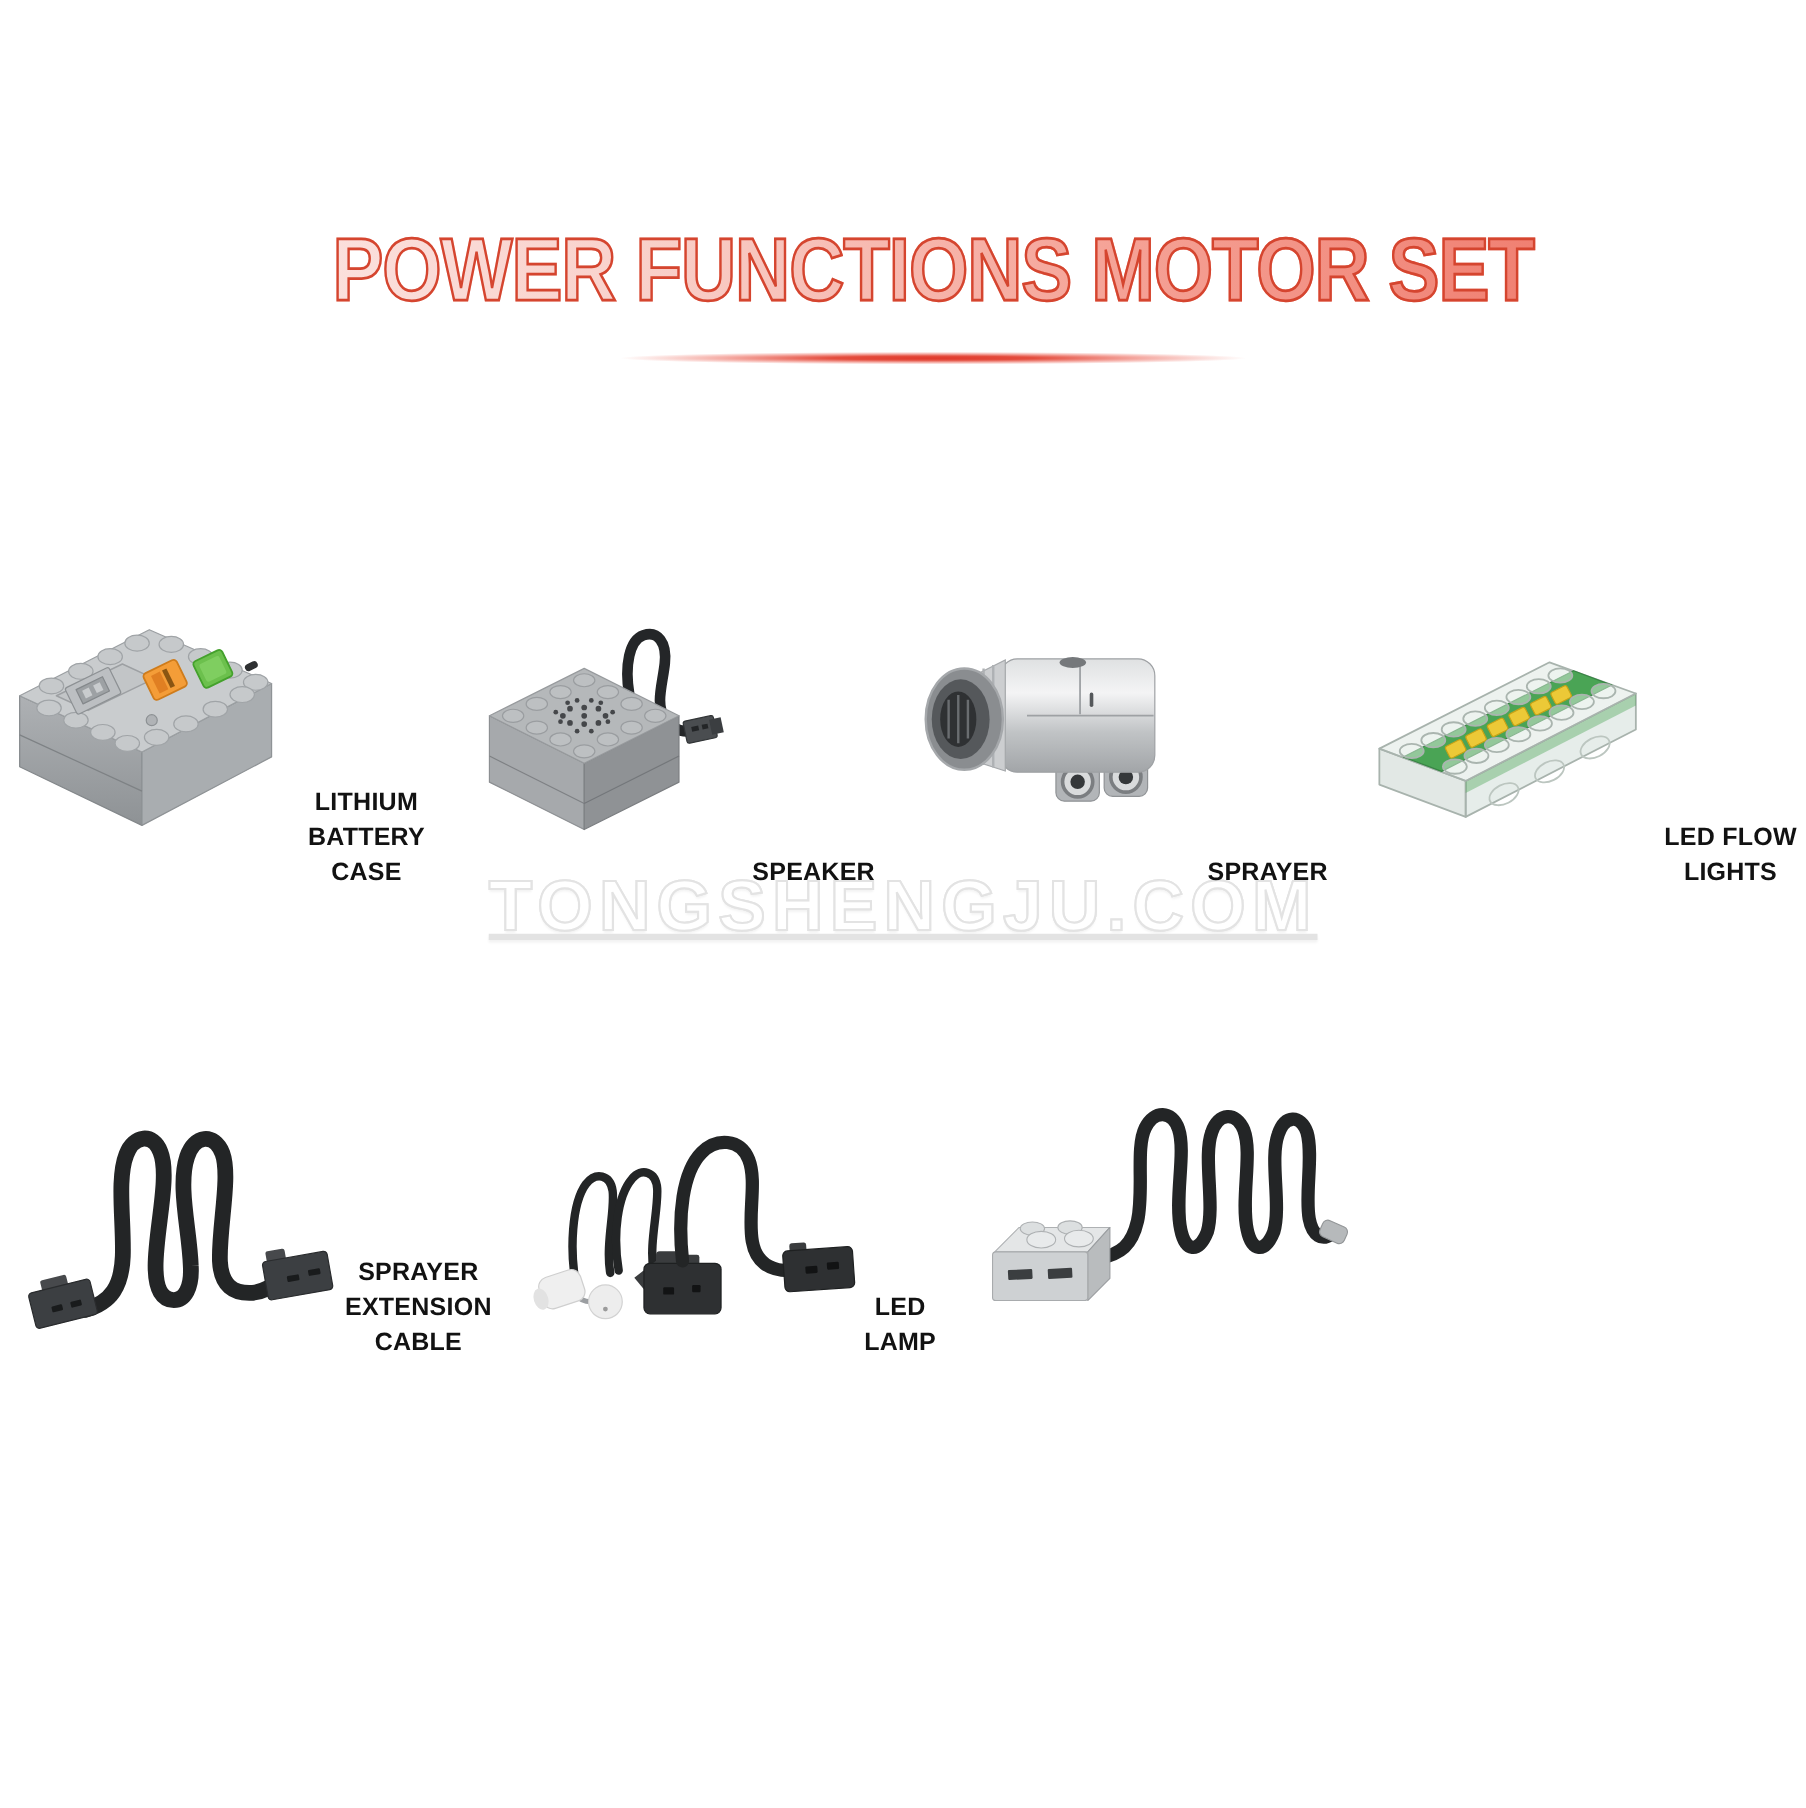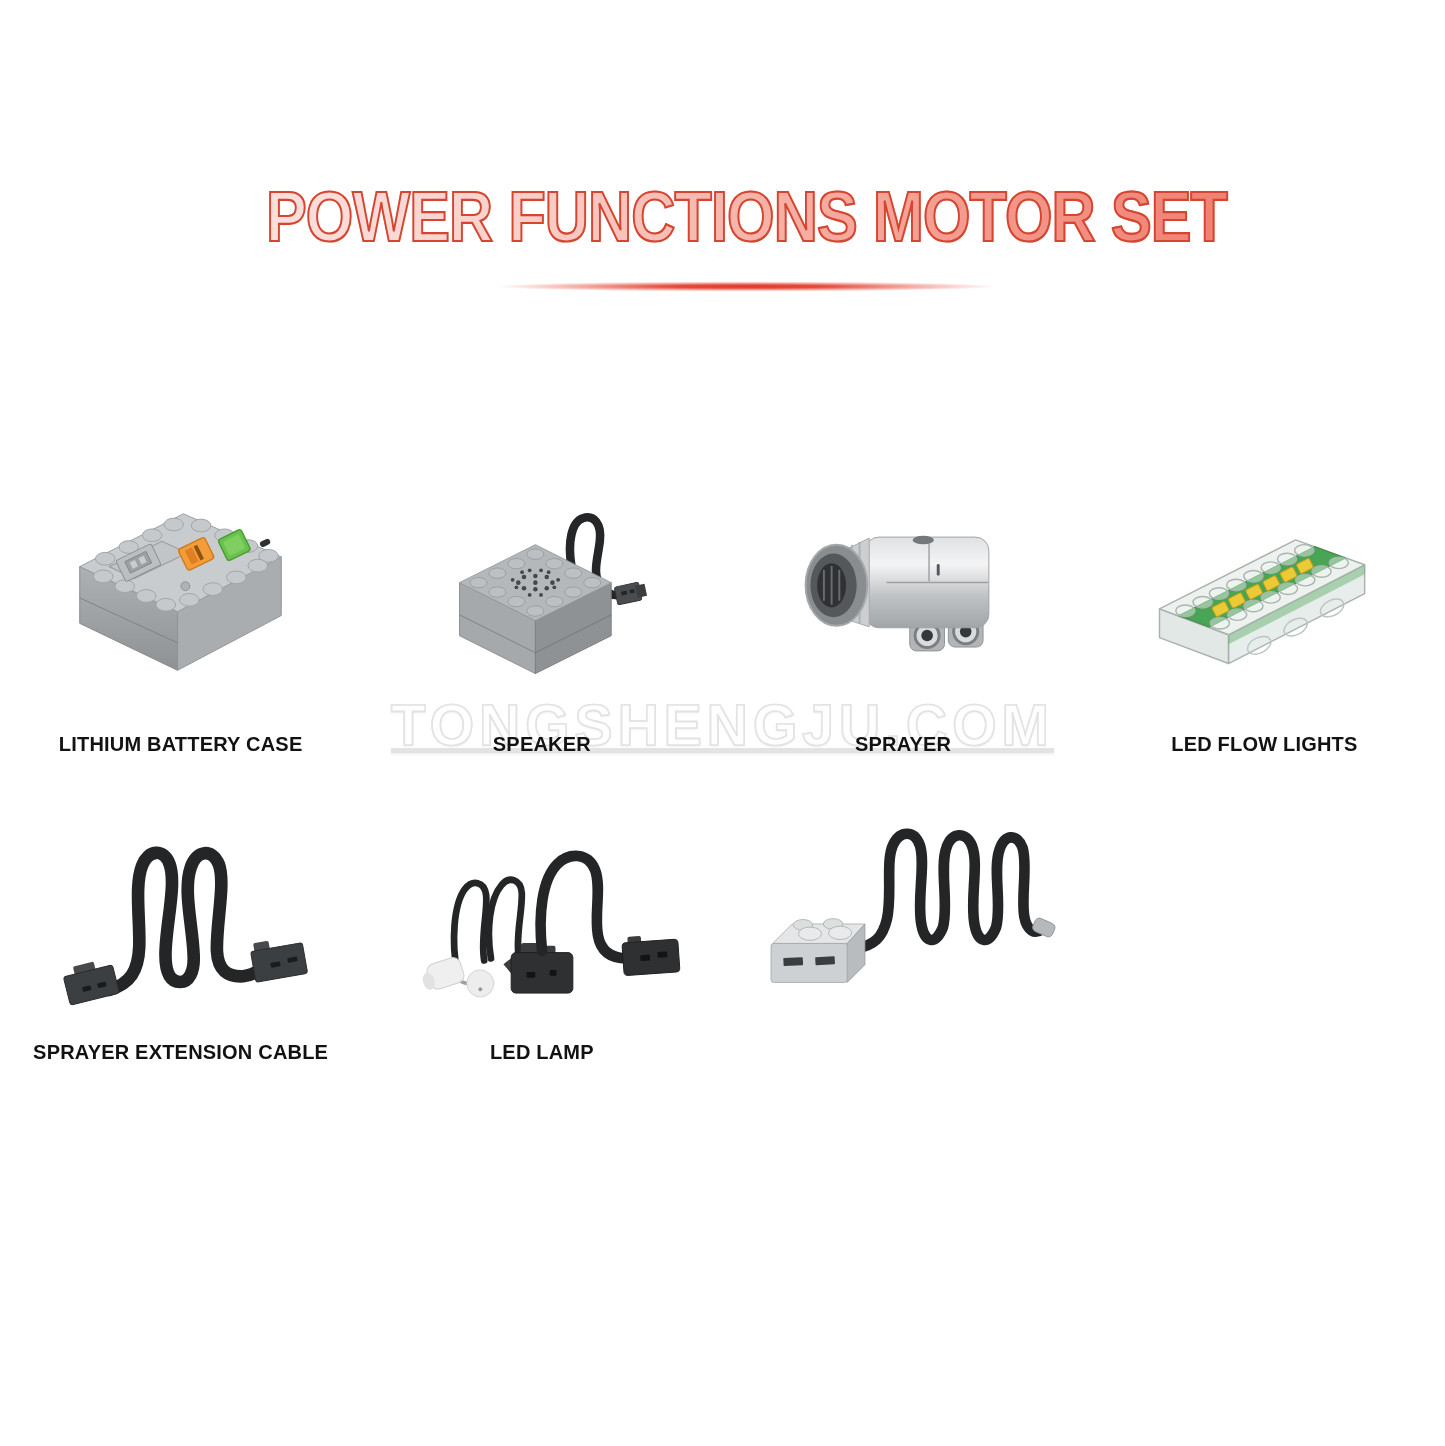--- a/index.html
+++ b/index.html
@@ -46,22 +46,22 @@
     user-select:none;
     text-decoration:underline;
   }
   
   .row{
     position:absolute;left:0;right:0;
     display:grid;grid-template-columns:repeat(4,1fr);
     z-index:1;
   }
   .row1{top:452px;}
-  .row2{top:788px;}
-  .cell{margin:14px;display:flex;flex-direction:column;align-items:flex-start;}
+  .row2{top:856px;}
+  .cell{margin:4px;display:flex;flex-direction:row;align-items:flex-end;}
   .img-box{display:flex;align-items:center;justify-content:center;width:100%;}
   .row1 .img-box{height:256px;}
   .row2 .img-box{height:228px;}
   .caption{
     margin-top:8px;
     font-size:20px;font-weight:700;color:#121212;
     letter-spacing:0.2px;line-height:1.4;
     text-align:center;
     width:100%;
     box-sizing:border-box;

